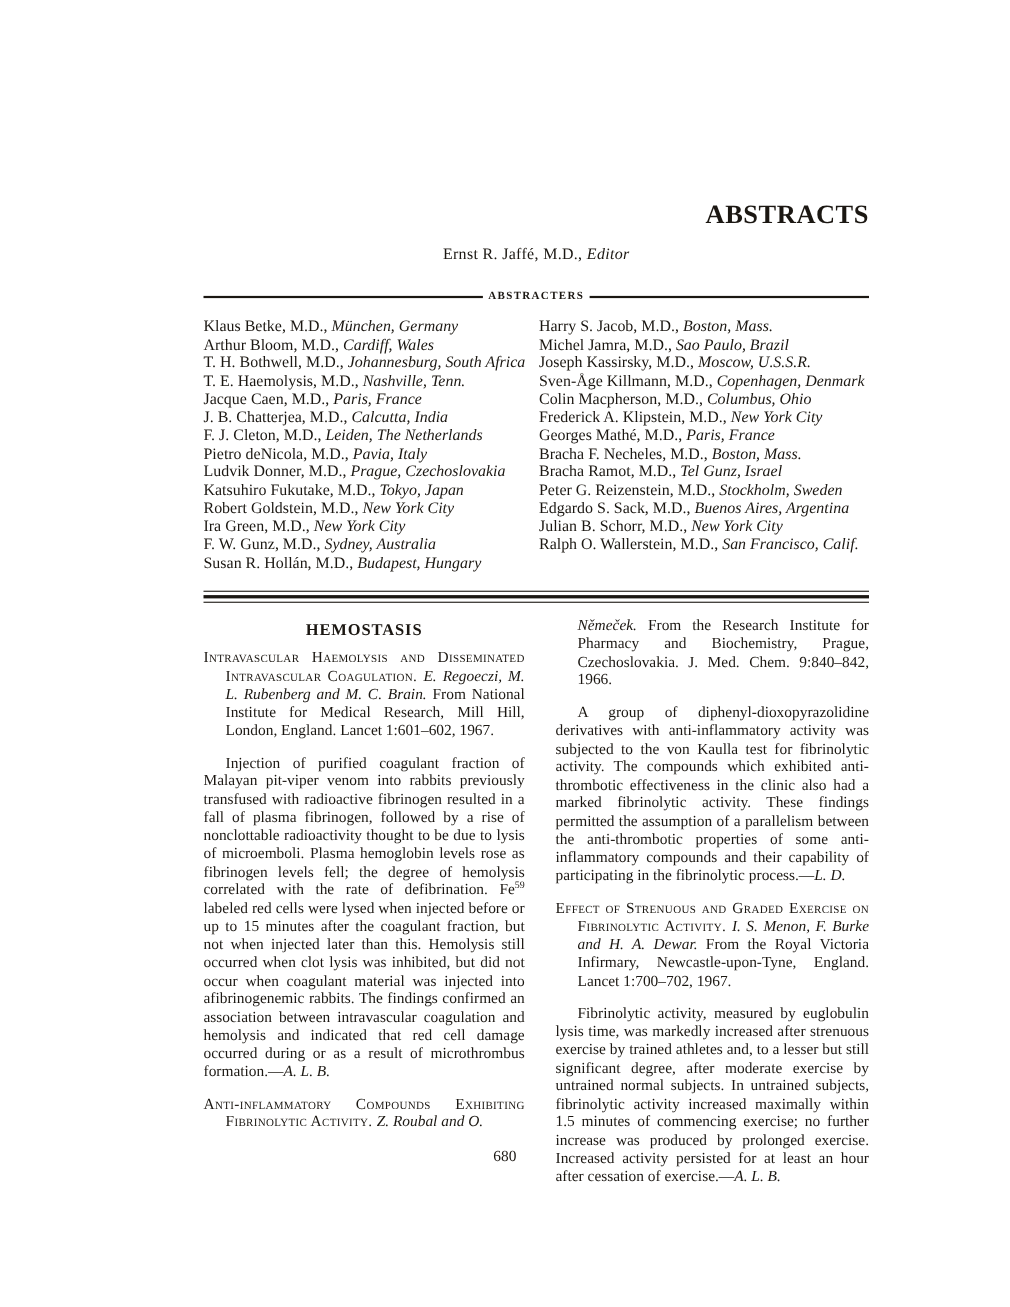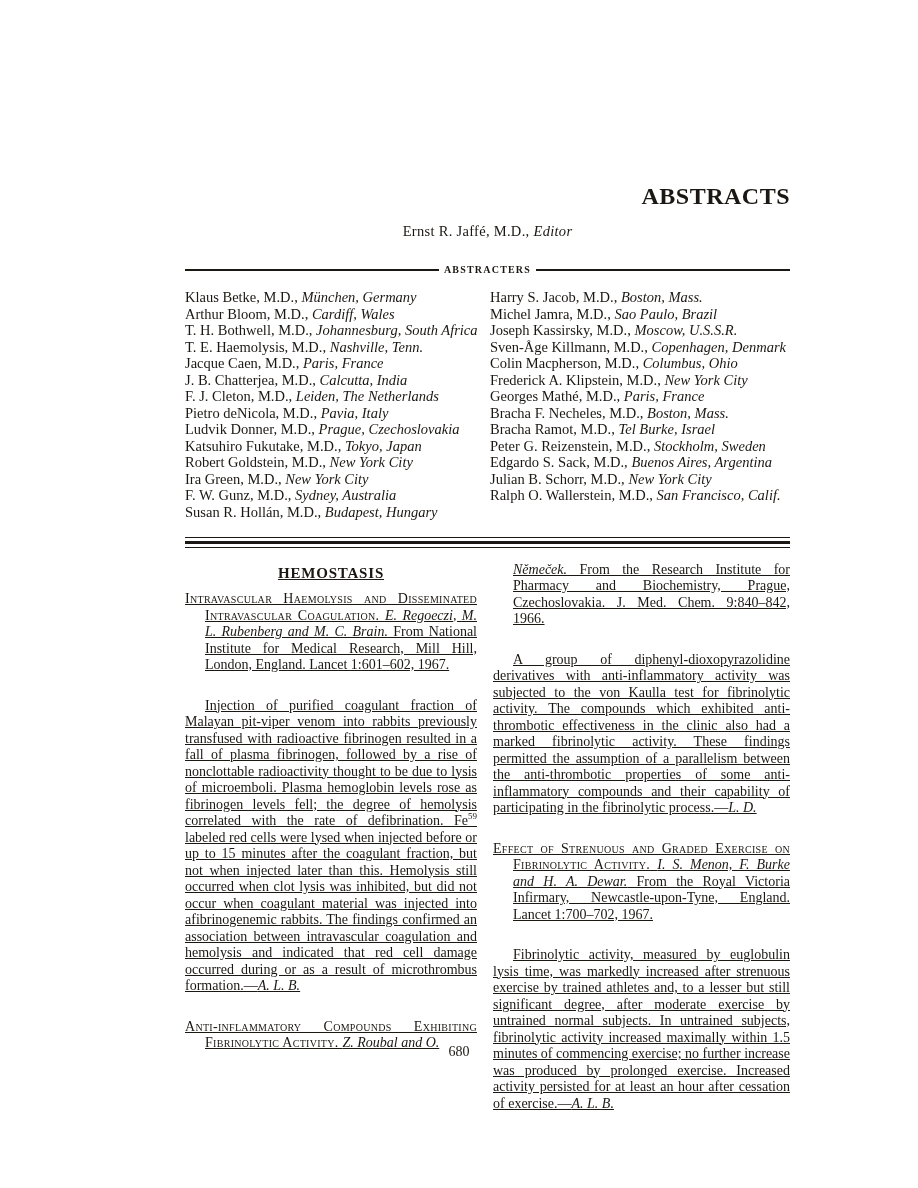--- a/index.html
+++ b/index.html
@@ -52,37 +52,36 @@
     line-height: 16.5px;
   }
   .abs-col-left { width: 305px; }
   .abs-col-right { flex: 1; }
   .abstracter { white-space: nowrap; }
   .triple-rule { margin-top: 17px; margin-bottom: 14px; }
   .tr-thin  { height: 0; border-top: 1.5px solid #1b1712; }
   .tr-thick { height: 3.5px; background: #1b1712; margin: 2.5px 0; }
   .body-cols {
     display: flex;
-    gap: 16px;
+    gap: 28px;
     font-size: 14px;
     line-height: 16.5px;
     text-align: justify;
-    text-decoration: underline;
   }
   .col-left  { width: 292px; }
   .col-right { flex: 1; }
   .section-heading {
     margin: 3px 0 10px 0;
     text-align: center;
     font-size: 15px;
     font-weight: bold;
     letter-spacing: 0.8px;
   }
   .paras p { margin: 0; }
-  .paras p + p { margin-top: 24px; }
+  .paras p + p { margin-top: 13px; }
   .p-cite { padding-left: 20px; text-indent: -20px; }
   .p-cite-cont { padding-left: 20px; }
   .p-body { text-indent: 20px; }
   .sc { font-variant: small-caps; letter-spacing: 0.3px; }
   sup { font-size: 9px; line-height: 0; }
   .page-number {
     position: absolute;
     left: 0;
     right: 0;
     top: 1044px;
@@ -127,21 +126,21 @@
         </div>
       <div class="abs-col abs-col-right">
           <div class="abstracter"><span>Harry S. Jacob, M.D.,</span> <i>Boston, Mass.</i></div>
           <div class="abstracter"><span>Michel Jamra, M.D.,</span> <i>Sao Paulo, Brazil</i></div>
           <div class="abstracter"><span>Joseph Kassirsky, M.D.,</span> <i>Moscow, U.S.S.R.</i></div>
           <div class="abstracter"><span>Sven-Åge Killmann, M.D.,</span> <i>Copenhagen, Denmark</i></div>
           <div class="abstracter"><span>Colin Macpherson, M.D.,</span> <i>Columbus, Ohio</i></div>
           <div class="abstracter"><span>Frederick A. Klipstein, M.D.,</span> <i>New York City</i></div>
           <div class="abstracter"><span>Georges Mathé, M.D.,</span> <i>Paris, France</i></div>
           <div class="abstracter"><span>Bracha F. Necheles, M.D.,</span> <i>Boston, Mass.</i></div>
-          <div class="abstracter"><span>Bracha Ramot, M.D.,</span> <i>Tel Burke, Israel</i></div>
+          <div class="abstracter"><span>Bracha Ramot, M.D.,</span> <i>Tel Gunz, Israel</i></div>
           <div class="abstracter"><span>Peter G. Reizenstein, M.D.,</span> <i>Stockholm, Sweden</i></div>
           <div class="abstracter"><span>Edgardo S. Sack, M.D.,</span> <i>Buenos Aires, Argentina</i></div>
           <div class="abstracter"><span>Julian B. Schorr, M.D.,</span> <i>New York City</i></div>
           <div class="abstracter"><span>Ralph O. Wallerstein, M.D.,</span> <i>San Francisco, Calif.</i></div>
         </div>
     </div>
 
     <div class="triple-rule">
       <div class="tr-thin"></div>
       <div class="tr-thick"></div>

